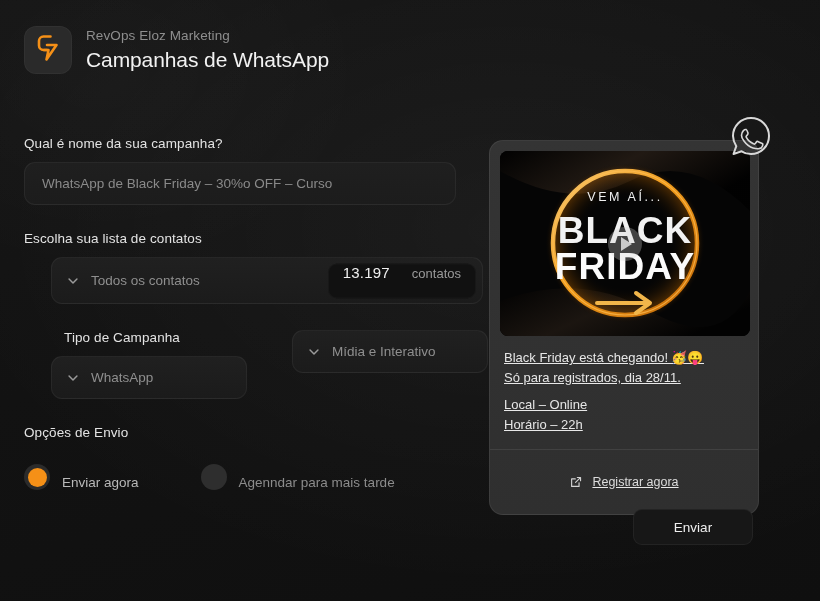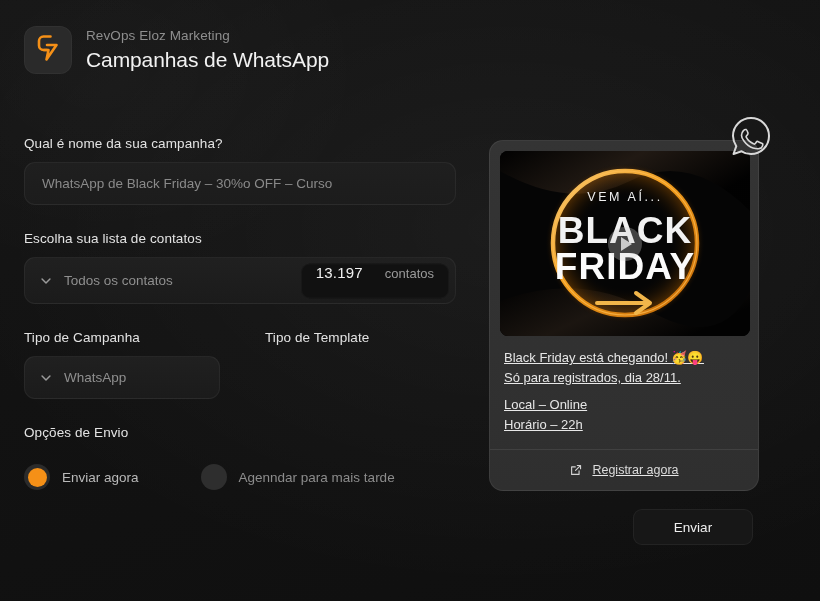--- a/index.html
+++ b/index.html
@@ -96,20 +96,21 @@
 
   .select {
     border-radius: 11px;
     background: linear-gradient(180deg, #202020 0%, #1b1b1b 100%);
     border: 1px solid rgba(255,255,255,0.05);
     display: flex;
     align-items: center;
     padding: 13px 14px;
     height: 43px;
     position: relative;
+    margin-left: 27px;
   }
   .select.wide { width: 432px; height: 47px; }
   .select-left {
     display: flex;
     align-items: center;
     gap: 11px;
   }
   .chev {
     width: 14px;
     height: 14px;
@@ -133,34 +134,35 @@
     align-items: baseline;
     gap: 22px;
     box-shadow: inset 0 0 0 1px rgba(255,255,255,0.03);
   }
   .count-num { font-size: 15px; color: #f0f0f0; letter-spacing: 0.2px; }
   .count-word { font-size: 13px; color: #9a9a9a; }
 
   .two-col {
     display: flex;
     gap: 45px;
+    text-align: center;
   }
   .col-196 { width: 196px; }
   .select.half { width: 196px; }
 
   
   .radio-row {
     display: flex;
     align-items: center;
     gap: 0;
     margin-top: 24px;
   }
   .radio-item {
     display: flex;
-    align-items: center;
+    align-items: flex-end;
     gap: 12px;
   }
   .radio-item.second { margin-left: 62px; }
   .radio-dot {
     width: 26px;
     height: 26px;
     border-radius: 50%;
     flex: none;
     background: #2e2e2e;
     display: flex;
@@ -236,21 +238,21 @@
     height: 1px;
     background: rgba(255,255,255,0.085);
     margin: 0 -10px;
   }
   .card-action {
     height: 40px;
     display: flex;
     align-items: center;
     justify-content: center;
     gap: 9px;
-    margin: 0 -10px;
+    margin: 12px -10px;
   }
   .card-action-label { font-size: 12.5px; color: #dcdcdc; }
 
   
   .wa-badge {
     position: absolute;
     left: 726px;
     top: 112px;
     width: 50px;
     height: 50px;
@@ -326,21 +328,28 @@
         <div class="select half">
           <div class="select-left">
             <svg class="chev" viewBox="0 0 16 16">
               <path d="M3.5 5.8 L8 10.3 L12.5 5.8" stroke="#9a9a9a" stroke-width="1.7" fill="none" stroke-linecap="round" stroke-linejoin="round"></path>
             </svg>
             <span class="select-value">WhatsApp</span>
           </div>
         </div>
       </div>
       <div class="col-196">
-        <div class="field-label">Tipo de Template</div>
+        <div class="select half">
+          <div class="select-left">
+            <svg class="chev" viewBox="0 0 16 16">
+              <path d="M3.5 5.8 L8 10.3 L12.5 5.8" stroke="#9a9a9a" stroke-width="1.7" fill="none" stroke-linecap="round" stroke-linejoin="round"></path>
+            </svg>
+            <span class="select-value">Mídia e Interativo</span>
+          </div>
+        </div>
       </div>
     </div>
 
     <div class="block-gap"></div>
 
     <div class="field-label">Opções de Envio</div>
     <div class="radio-row">
       <div class="radio-item">
         <span class="radio-dot on"></span>
         <span class="radio-label">Enviar agora</span>

